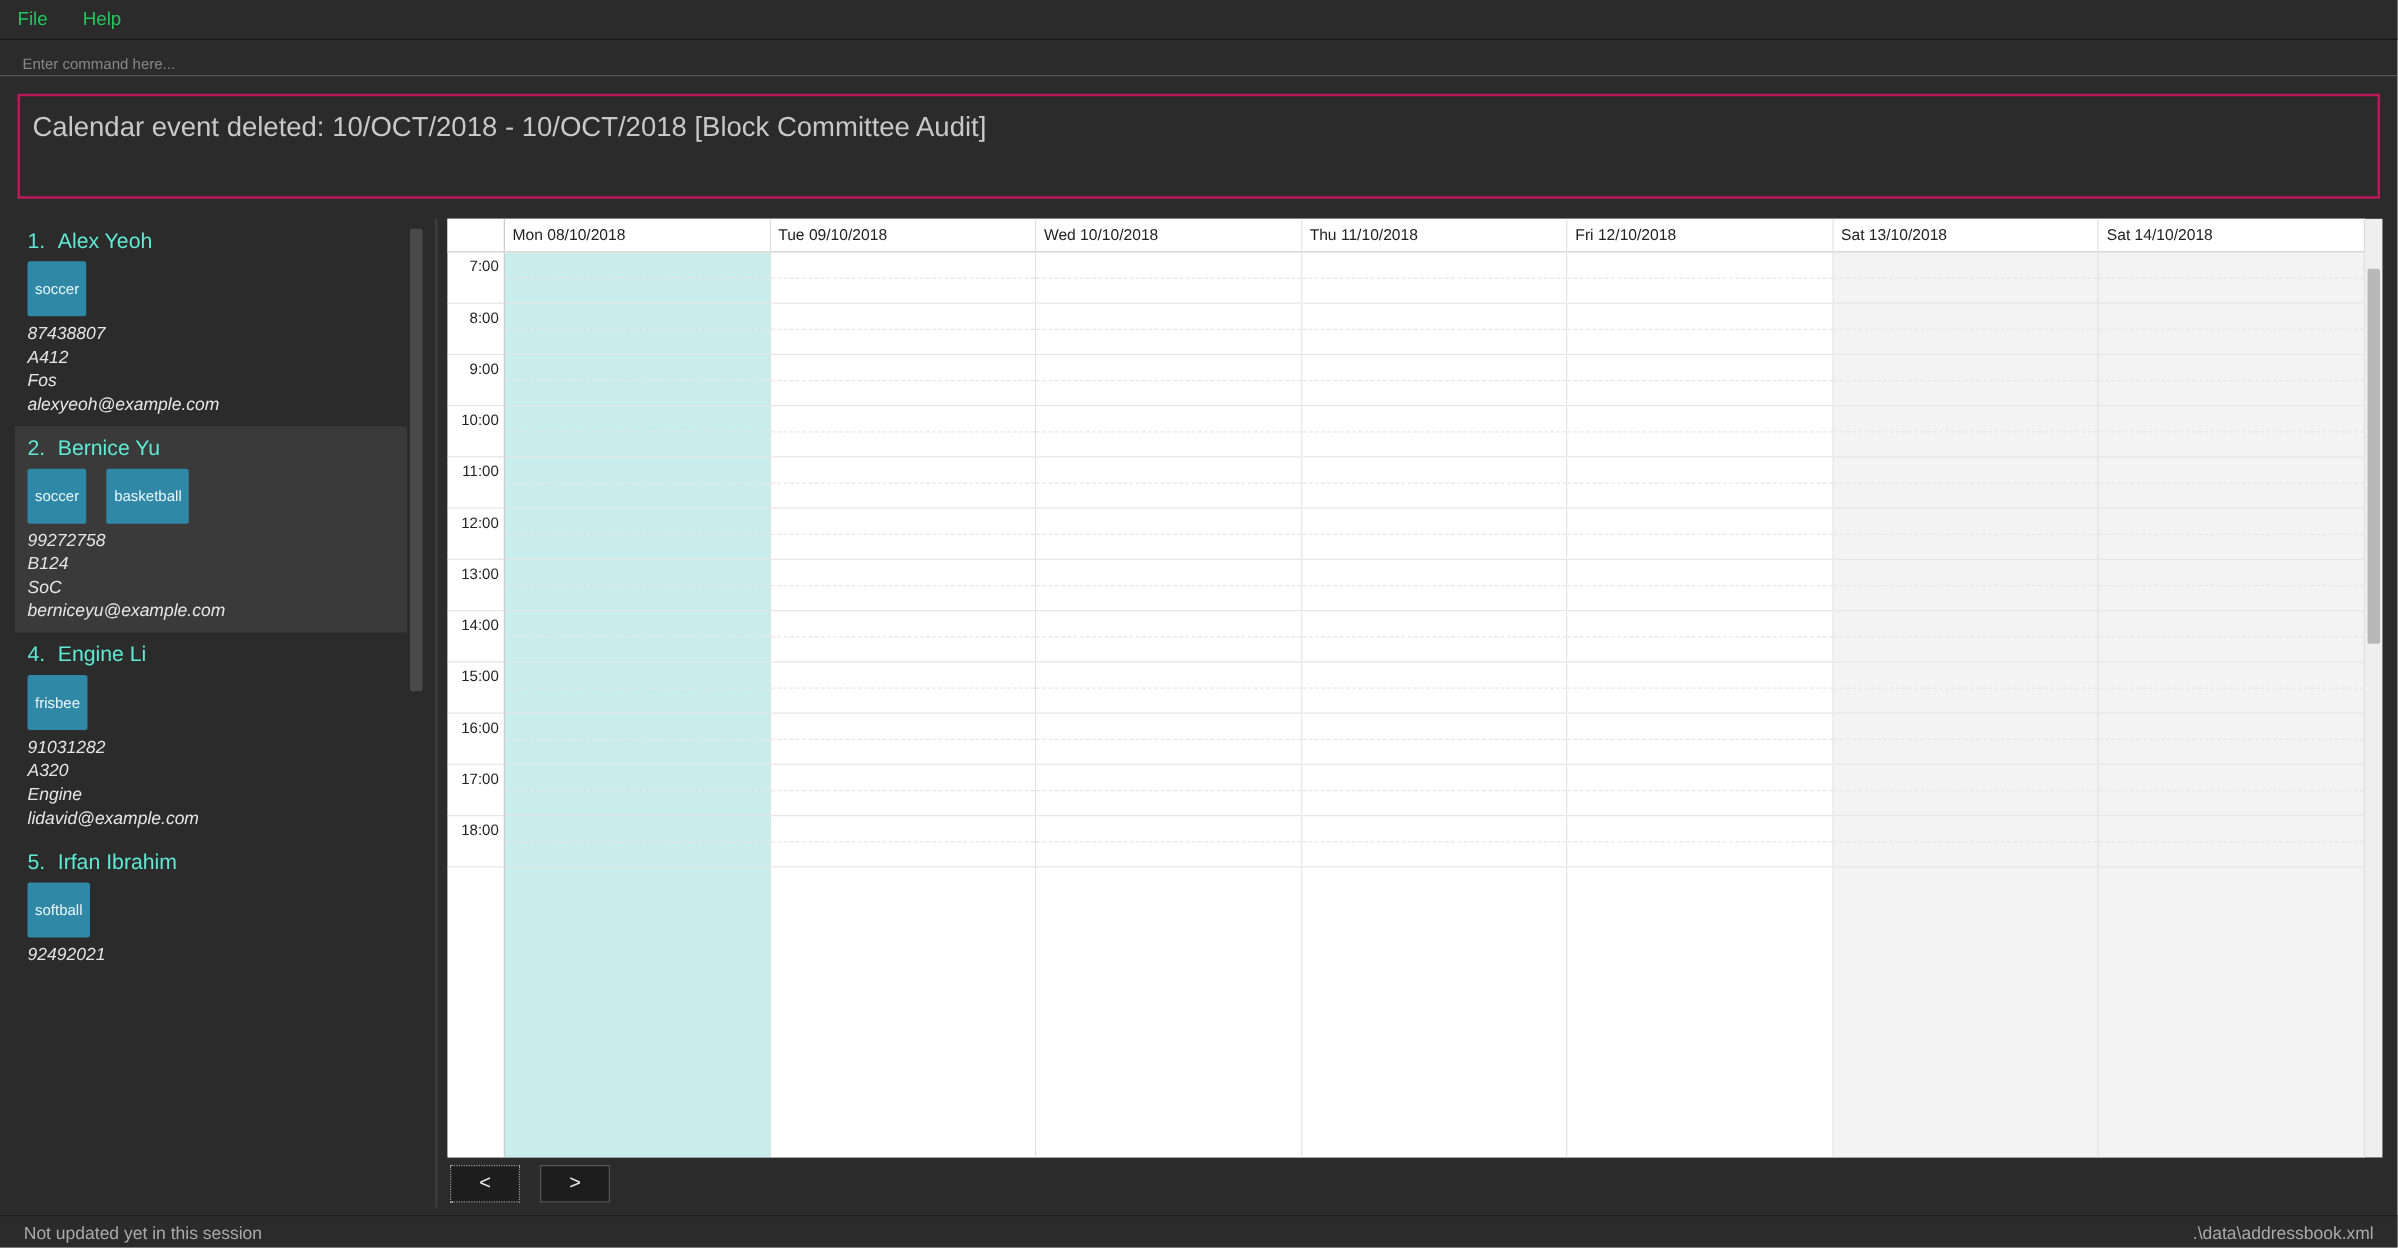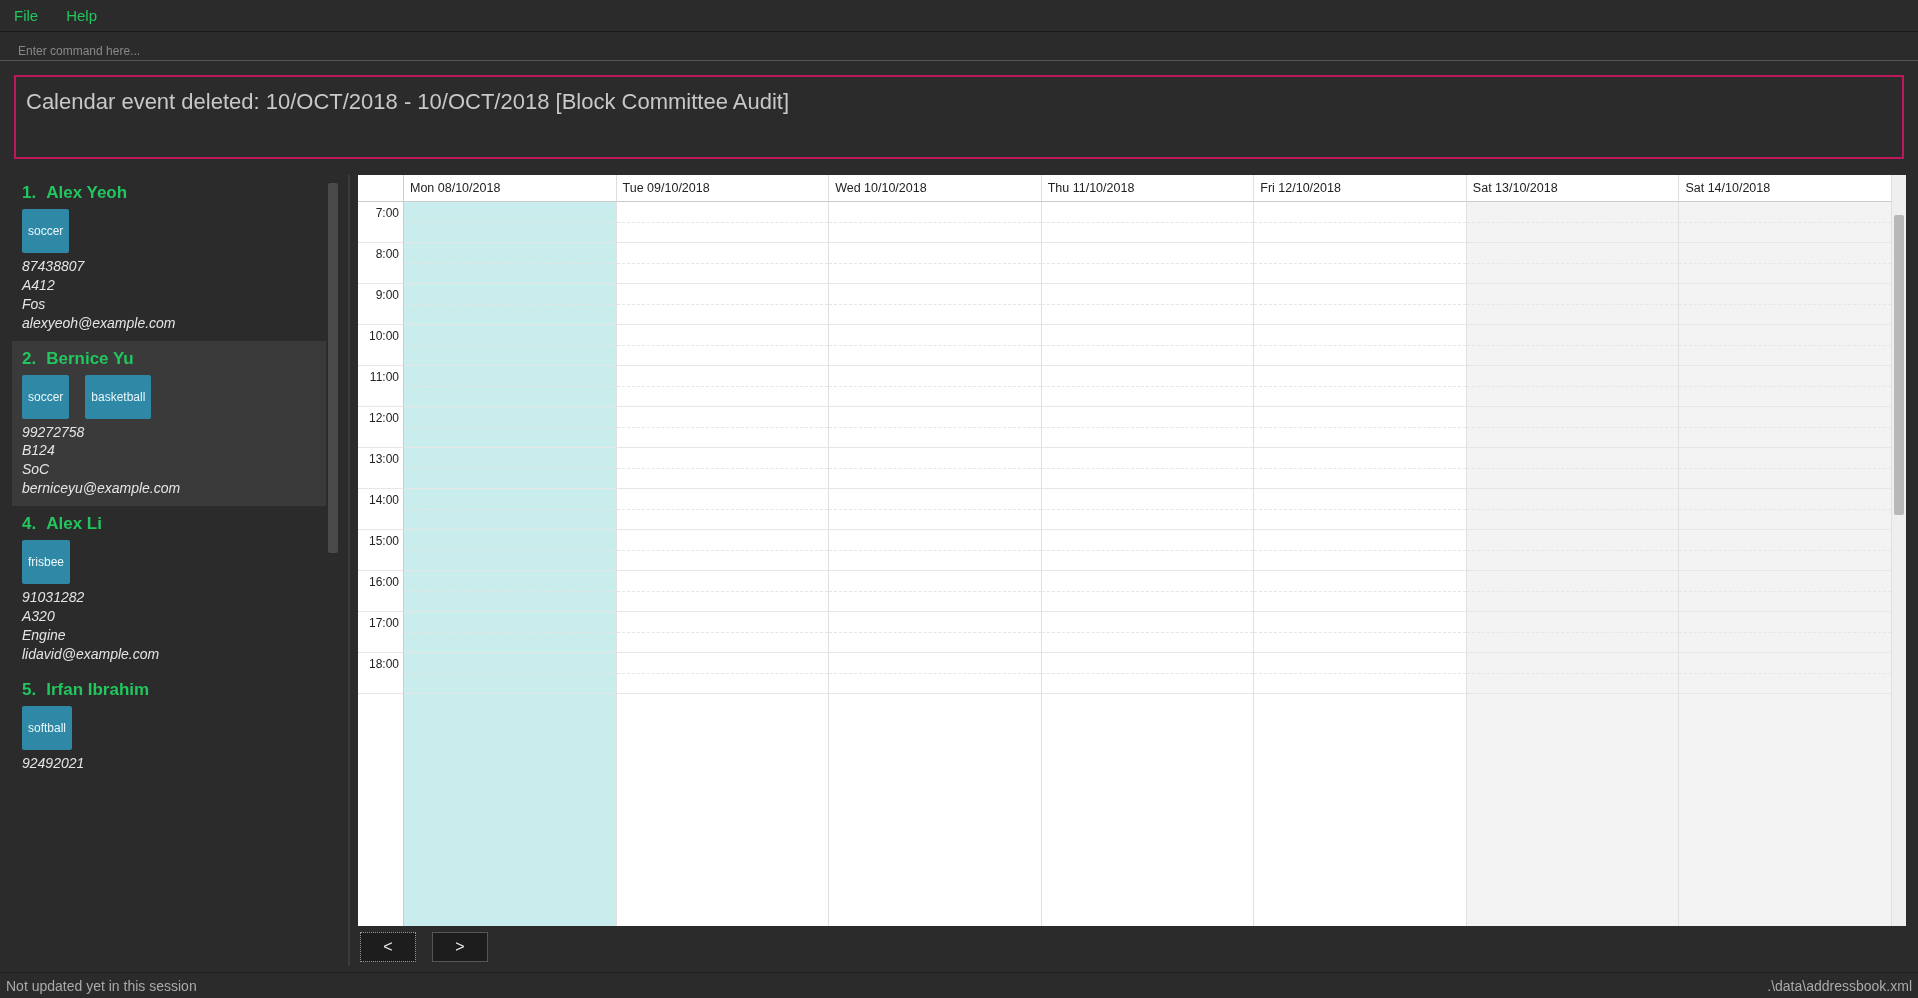--- a/index.html
+++ b/index.html
@@ -85,22 +85,22 @@
     background: #4a4a4a;
     border-radius: 2px;
   }
   .person {
     padding: 8px 10px 8px 10px;
     color: #eee;
   }
   .person.selected { background: #3a3a3a; }
   .person .name-row {
     font-size: 17px;
-    font-weight: 700;
-    color: #22c55e;
+    font-weight: 400;
+    color: #5eead4;
     margin-bottom: 6px;
   }
   .person .name-row .idx { margin-right: 10px; }
   .person .tags { margin-bottom: 4px; }
   .tag {
     display: inline-block;
     background: #2f88a6;
     color: #e8f7fb;
     font-size: 12px;
     padding: 15px 6px;
@@ -201,21 +201,21 @@
     cursor: pointer;
   }
   .nav-btn.solid { border: 1px solid #555; }
   
   .footer {
     height: 26px;
     background: #2b2b2b;
     display: flex;
     align-items: center;
     justify-content: space-between;
-    padding: 0 6px;
+    padding: 0 19px;
     font-size: 14px;
     color: #aaa;
     border-top: 1px solid #1e1e1e;
   }
 </style>
 </head>
 <body>
 
 <div class="menubar">
   <div class="menu-item">File</div>
@@ -242,21 +242,21 @@
         </div>
         <div class="person selected">
           <div class="name-row"><span class="idx">2.</span><span>Bernice Yu</span></div>
           <div class="tags"><span class="tag">soccer</span><span class="tag">basketball</span></div>
           <div class="line">99272758</div>
           <div class="line">B124</div>
           <div class="line">SoC</div>
           <div class="line">berniceyu@example.com</div>
         </div>
         <div class="person">
-          <div class="name-row"><span class="idx">4.</span><span>Alex Li</span></div>
+          <div class="name-row"><span class="idx">4.</span><span>Engine Li</span></div>
           <div class="tags"><span class="tag">frisbee</span></div>
           <div class="line">91031282</div>
           <div class="line">A320</div>
           <div class="line">Engine</div>
           <div class="line">lidavid@example.com</div>
         </div>
         <div class="person">
           <div class="name-row"><span class="idx">5.</span><span>Irfan Ibrahim</span></div>
           <div class="tags"><span class="tag">softball</span></div>
           <div class="line">92492021</div>

